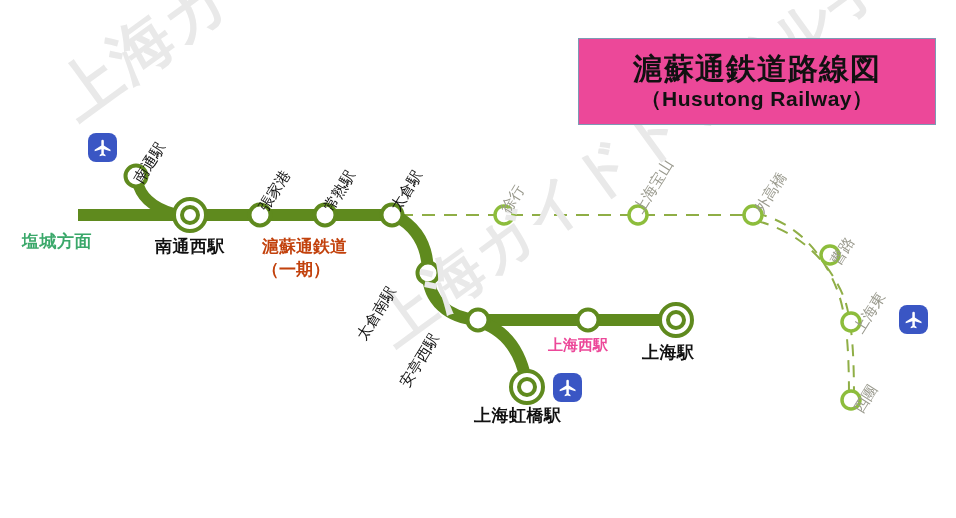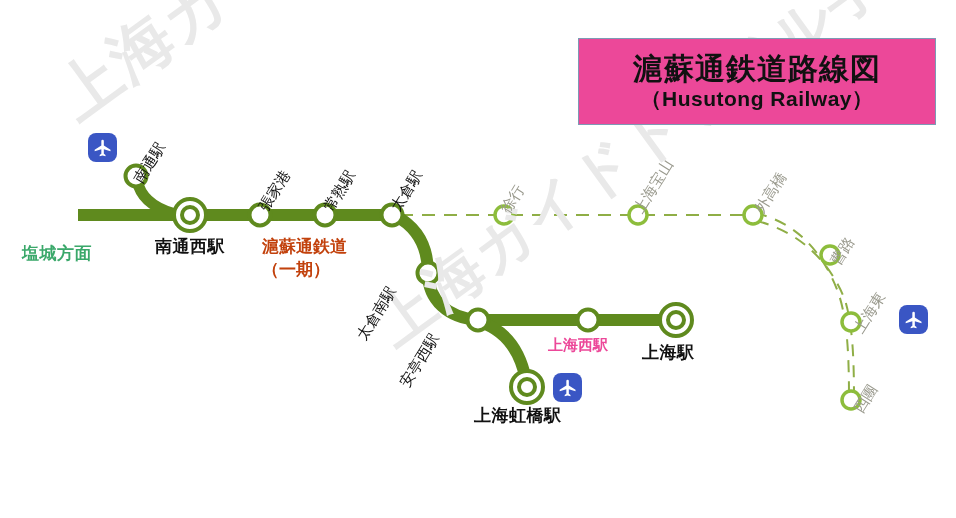--- a/index.html
+++ b/index.html
@@ -200,21 +200,21 @@
         <path fill="#ffffff" d="M21 16v-2l-8-5V3.5A1.5 1.5 0 0 0 11.5 2 1.5 1.5 0 0 0 10 3.5V9l-8 5v2l8-2.5V19l-2 1.5V22l3.5-1 3.5 1v-1.5L13 19v-5.5L21 16z"></path>
       </svg>
     </span>
   </div>
 
   <div class="title-box">
     <div class="title-main">滬蘇通鉄道路線図</div>
     <div class="title-sub">（Husutong  Railway）</div>
   </div>
 
-  <div class="lbl direction" style="left:22px;top:242px;">塩城方面</div>
+  <div class="lbl direction" style="left:22px;top:230px;">塩城方面</div>
 
   <div class="lbl lineName" style="left:262px;top:236px;width:110px;">
     <div>滬蘇通鉄道</div>
     <div>（一期）</div>
   </div>
 
 
   <div class="lbl rot" style="left:146px;top:168px;">南通駅</div>
   <div class="lbl rot" style="left:271px;top:196px;">張家港</div>
   <div class="lbl rot" style="left:336px;top:196px;">常熟駅</div>

